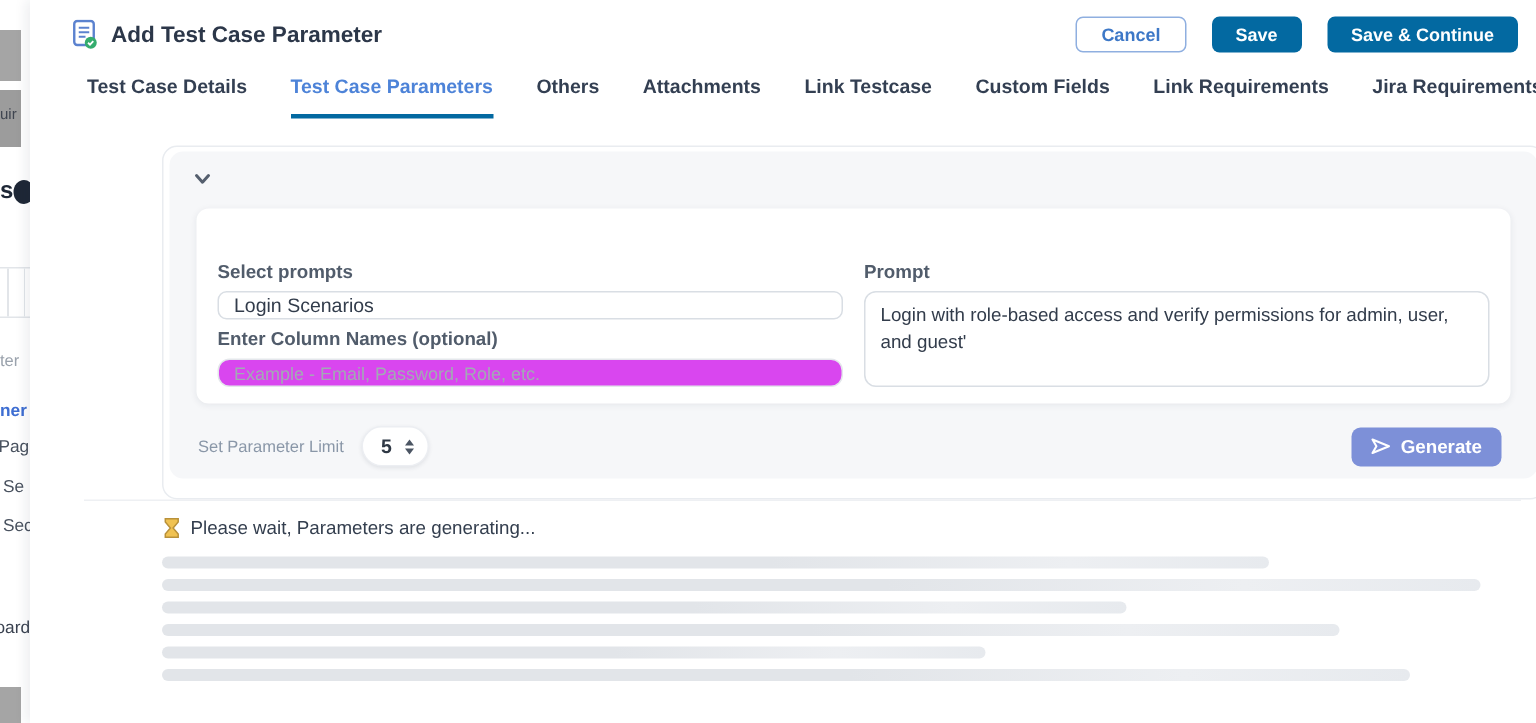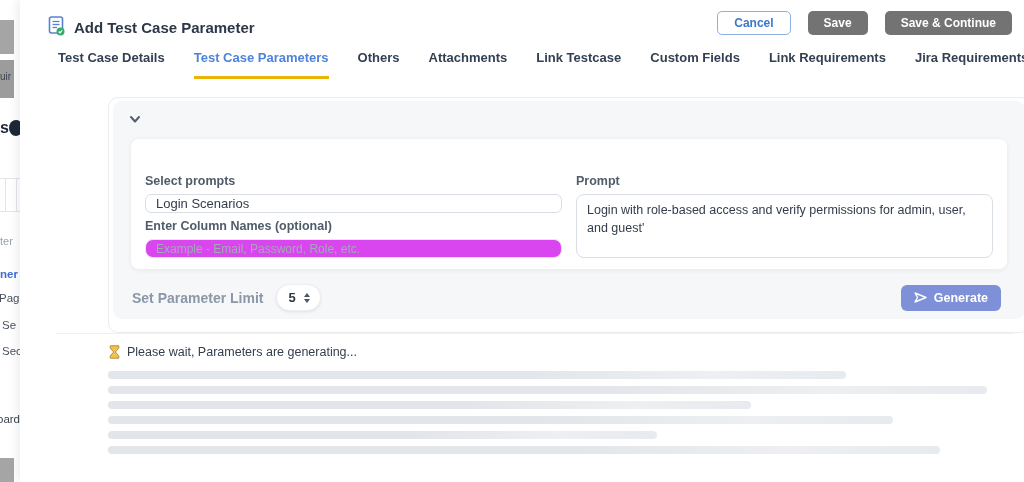--- a/index.html
+++ b/index.html
@@ -22,52 +22,52 @@
   .strip .fragPag  { position:absolute; left:-1px; top:272px; color:#49525f; font-size:11.5px; }
   .strip .fragSe   { position:absolute; left:2px; top:299px; color:#49525f; font-size:11.5px; }
   .strip .fragSec  { position:absolute; left:2px; top:325px; color:#49525f; font-size:11.5px; }
   .strip .fragOard { position:absolute; left:-3px; top:393px; color:#3a4250; font-size:11.5px; }
   .strip .blockC { position:absolute; left:0; top:438px; width:14px; height:44px; background:#a5a5a5; }
 
   
   .modal { position:absolute; left:20px; top:0; width:1004px; height:482px; background:#fff;
     box-shadow:-3px 0 8px rgba(30,40,60,.08); z-index:2; }
 
-  .hdr { position:absolute; left:28px; top:10px; height:26px; display:flex; align-items:flex-end; gap:9px; }
+  .hdr { position:absolute; left:28px; top:10px; height:26px; display:flex; align-items:center; gap:9px; }
   .hdr-title { font-size:15px; font-weight:bold; color:#2c3749; }
   .hdr-actions { position:absolute; right:12px; top:11px; display:flex; gap:17px;padding-left:32px; }
   .btn { height:24px; border-radius:5px; font-size:12px; font-weight:bold; padding:0 16px;
     display:flex; align-items:center; justify-content:center; cursor:pointer; border:none; }
   .btn-outline { background:#fff; color:#3d78c7; border:1px solid #8fafe0; }
-  .btn-solid { background:#737373; color:#fff; }
+  .btn-solid { background:#0369a1; color:#fff; }
 
   .tabs { position:absolute; left:38px; top:50px; display:flex; gap:29px; }
   .tab { font-size:13px; font-weight:bold; color:#333f52; padding-bottom:11px; cursor:pointer; white-space:nowrap; }
-  .tab.active { color:#4d83d8; border-bottom:3px solid #eab308; }
+  .tab.active { color:#4d83d8; border-bottom:3px solid #0369a1; }
 
   
   .card { position:absolute; left:88px; top:97px; width:922px; height:236px; background:#fff;
     border:1px solid #e9ecf0; border-radius:10px; padding:3px 4px 13px; }
   .accordion { position:relative; width:100%; height:100%; background:#f6f7f9; border-radius:9px; }
   .chev { position:absolute; left:15px; top:11px; cursor:pointer; width:14px; height:14px; }
 
   .inner { position:absolute; left:18px; right:18px; top:38px; height:130px; background:#fff;
     border-radius:8px; box-shadow:0 1px 5px rgba(25,35,60,.08); padding:11px 14px; display:flex; gap:14px; }
   .col { flex:1; display:flex; flex-direction:column; min-width:0;margin-top:24px; }
   .flabel { font-size:12.5px; font-weight:bold; color:#515c6b; margin-bottom:6px; }
   .tinput { width:100%; height:24px; border:1px solid #d9dee4; border-radius:6px; font-size:13px;
     color:#323c4b; padding:0 10px; background:#fff; outline:none; font-family:"Liberation Sans",sans-serif; }
   .tinput.dim { background:#d946ef; border:1px solid #e4e7eb; border-radius:8px; height:25px; }
   .tinput.dim::placeholder { color:#a2aab4; font-size:12px; }
   .ta { width:100%; flex:1; border:1px solid #d9dee4; border-radius:8px; resize:none; outline:none;
     font-size:12.5px; color:#323c4b; padding:7px 10px; font-family:"Liberation Sans",sans-serif; line-height:1.4; }
   .gap8 { height:8px; }
 
   .bottomRow { position:absolute; left:19px; right:24px; bottom:8px; height:27px; display:flex; align-items:center; }
-  .limitLabel { font-size:14px; font-weight:bold; color:#8a97a8; }
+  .limitLabel { font-size:11px; font-weight:normal; color:#8a97a8; }
   .stepper { margin-left:12px; width:45px; height:27px; background:#fff; border:1px solid #eceef2;
     border-radius:14px; box-shadow:0 1px 3px rgba(25,35,60,.10); display:flex; align-items:center;
     justify-content:center; gap:6px; }
   .stepper input { width:12px; border:none; outline:none; font-size:13px; font-weight:bold; color:#2f3845;
     text-align:center; background:transparent; font-family:"Liberation Sans",sans-serif; }
   .arrows { display:flex; flex-direction:column; gap:2px; cursor:pointer; }
   .arrows .up    { width:0; height:0; border-left:3.5px solid transparent; border-right:3.5px solid transparent; border-bottom:4px solid #4b5563; }
   .arrows .down  { width:0; height:0; border-left:3.5px solid transparent; border-right:3.5px solid transparent; border-top:4px solid #4b5563; }
   .spacer { flex:1; }
   .btn-generate { height:26px; padding:0 13px; border-radius:6px; background:#7d90d8; color:#fff;

